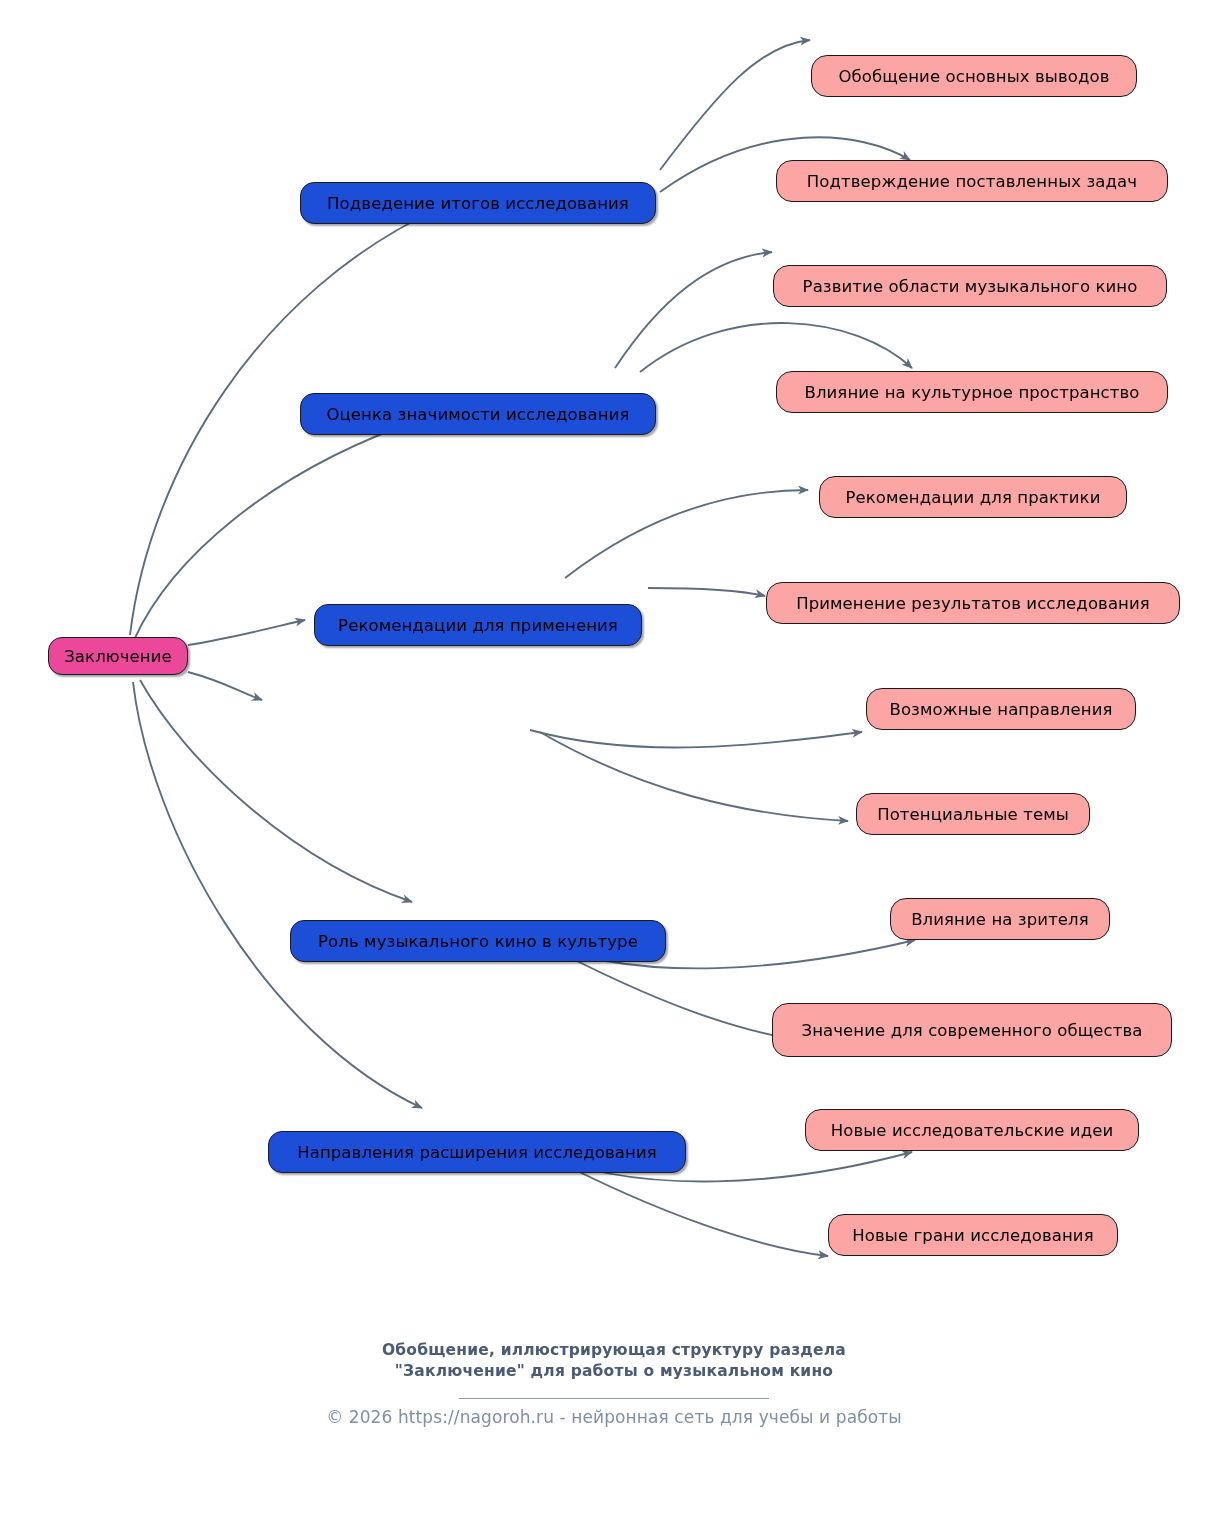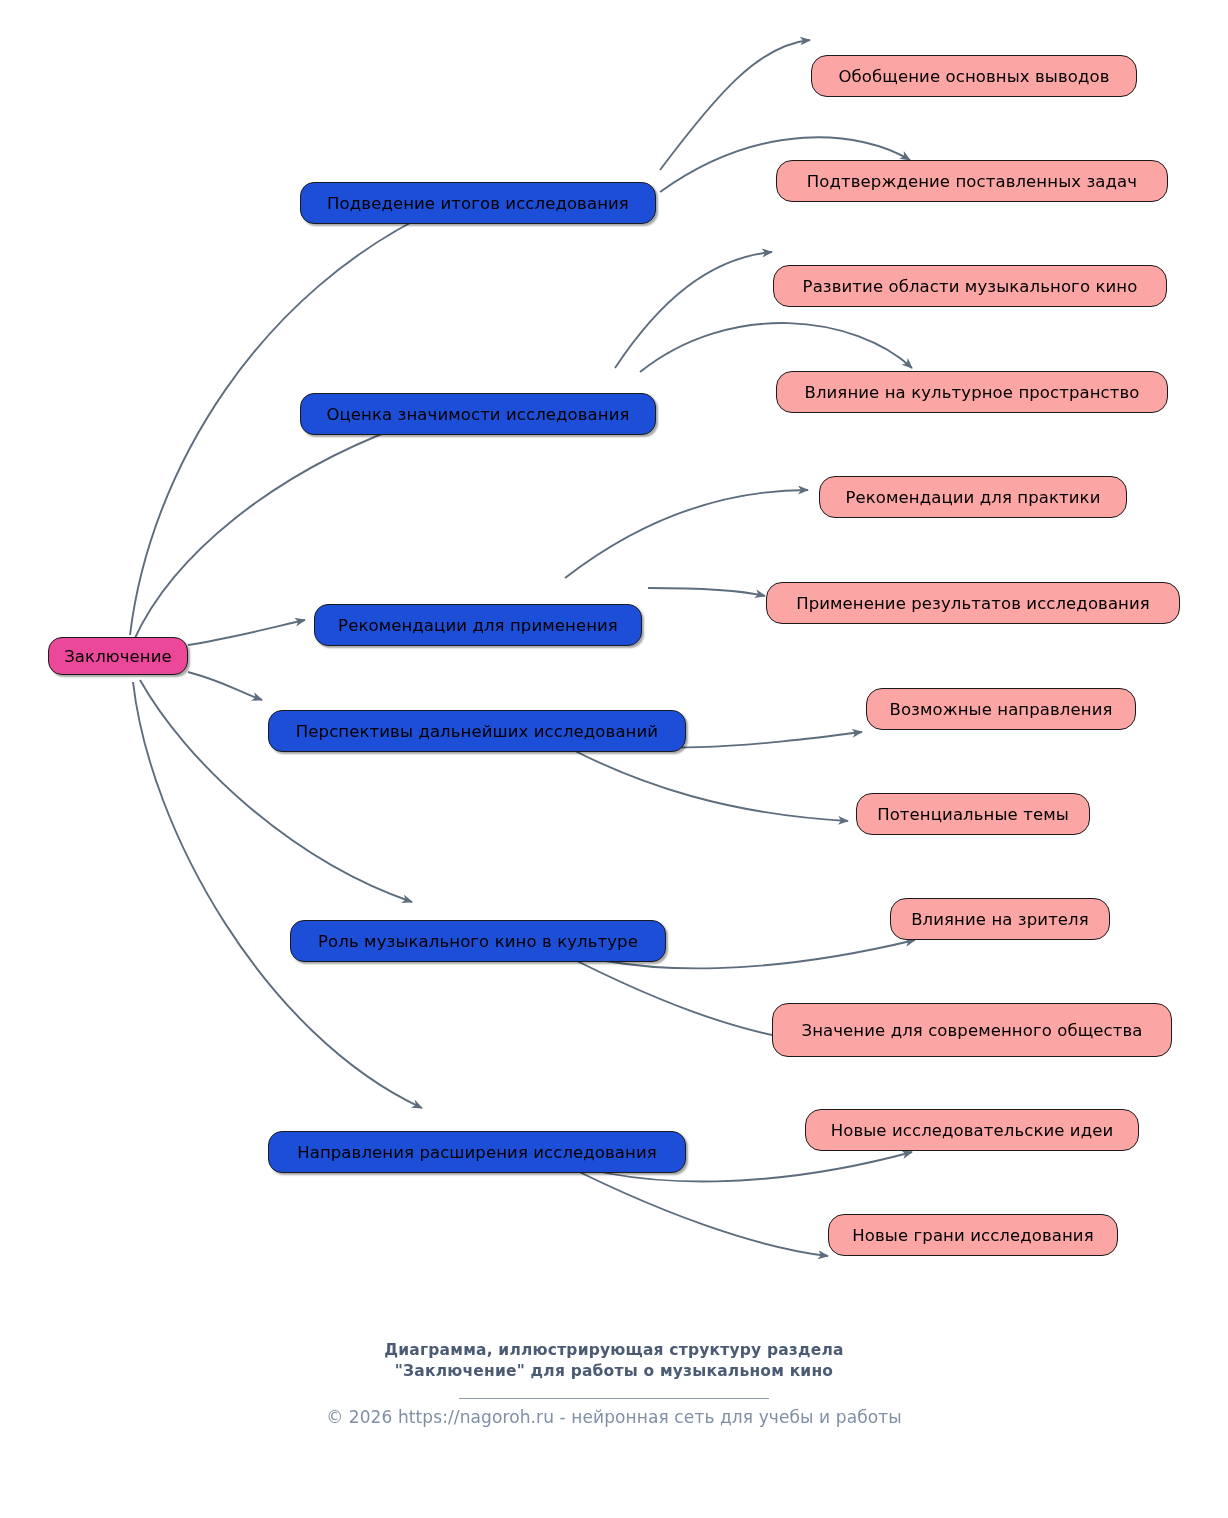--- a/index.html
+++ b/index.html
@@ -151,23 +151,20 @@
   <div class="node node-branch" style="left:314px; top:582px; width:328px; height:42px;">
     <span>Рекомендации для применения</span>
   </div>
   <div class="node node-leaf" style="left:819px; top:476px; width:308px; height:42px;">
     <span>Рекомендации для практики</span>
   </div>
   <div class="node node-leaf" style="left:766px; top:582px; width:414px; height:42px;">
     <span>Применение результатов исследования</span>
   </div>
 
-  <div class="node node-branch" style="left:268px; top:688px; width:418px; height:42px;">
-    <span>Перспективы дальнейших исследований</span>
-  </div>
   <div class="node node-leaf" style="left:838px; top:688px; width:270px; height:42px;margin-left:28px;">
     <span>Возможные направления</span>
   </div>
   <div class="node node-leaf" style="left:856px; top:793px; width:234px; height:42px;">
     <span>Потенциальные темы</span>
   </div>
 
   <div class="node node-branch" style="left:290px; top:898px; width:376px; height:42px;">
     <span>Роль музыкального кино в культуре</span>
   </div>
@@ -182,19 +179,19 @@
     <span>Направления расширения исследования</span>
   </div>
   <div class="node node-leaf" style="left:805px; top:1109px; width:334px; height:42px;">
     <span>Новые исследовательские идеи</span>
   </div>
   <div class="node node-leaf" style="left:828px; top:1214px; width:290px; height:42px;">
     <span>Новые грани исследования</span>
   </div>
 
   <div id="caption-block">
-    <div class="caption-line">Диаграмма, иллюстрирующая структуру раздела</div>
+    <div class="caption-line">Обобщение, иллюстрирующая структуру раздела</div>
     <div class="caption-line">"Заключение" для работы о музыкальном кино</div>
     <div id="caption-rule"></div>
     <div id="footer-text">© 2026 https://nagoroh.ru - нейронная сеть для учебы и работы</div>
   </div>
 
 </div>
 
 </body></html>

